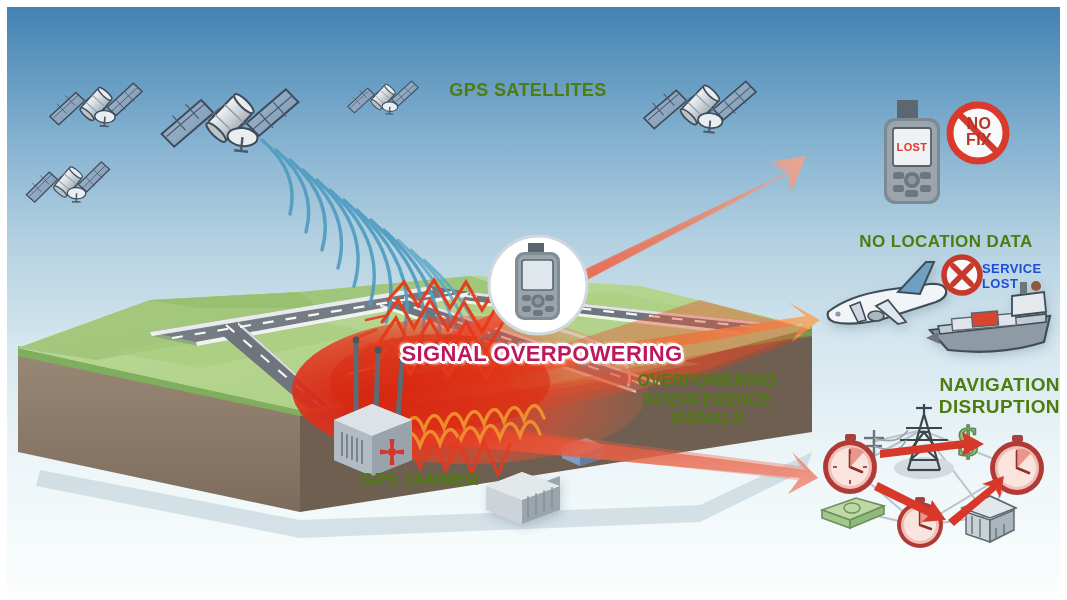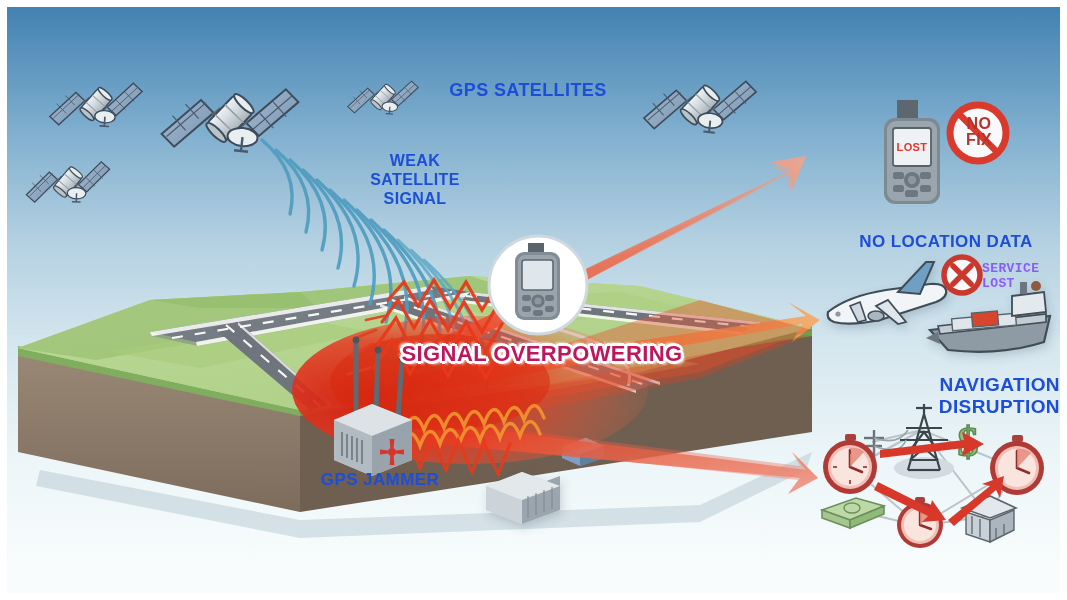--- a/index.html
+++ b/index.html
@@ -1,21 +1,21 @@
 <!DOCTYPE html>
 <html><head>
 <meta charset="utf-8">
 <title>GPS Jamming Infographic</title>
 <style>
   html,body{margin:0;padding:0;background:#ffffff;}
   body{font-family:"Liberation Sans",sans-serif;}
   #scene{position:relative;width:1067px;height:600px;overflow:hidden;background:#ffffff;}
   #sky{position:absolute;inset:0;background:linear-gradient(180deg,#3f7fb0 0%,#5a93bd 9%,#86b3d1 24%,#b3d0e1 40%,#d6e7ef 58%,#eaf4f7 74%,#f4fafb 88%,#fbfdfd 100%);}
   #frame{position:absolute;inset:0;border:7px solid #ffffff;box-sizing:border-box;pointer-events:none;z-index:60;}
-  .lbl{position:absolute;color:#1d4ed8;font-weight:700;letter-spacing:.4px;line-height:1.18;text-align:center;white-space:pre-line;z-index:40;}
+  .lbl{position:absolute;color:#4d7c0f;font-weight:700;letter-spacing:.4px;line-height:1.18;text-align:center;white-space:pre-line;z-index:40;}
   .halo{color:#be185d;text-shadow:
      -2px -2px 0 #fff, 2px -2px 0 #fff, -2px 2px 0 #fff, 2px 2px 0 #fff,
      0 -3px 0 #fff, 0 3px 0 #fff, -3px 0 0 #fff, 3px 0 0 #fff,
      -3px -3px 3px #fff, 3px 3px 3px #fff;}
   svg{display:block;}
   .svglayer{position:absolute;left:0;top:0;width:1067px;height:600px;}
 </style>
 </head>
 <body>
 
@@ -458,37 +458,37 @@
     <g transform="translate(383,97) rotate(-20) scale(0.52)">
       <use href="#satUnit"></use>
     </g>
     <g transform="translate(700,105) rotate(-18) scale(0.82)">
       <use href="#satUnit"></use>
     </g>
   </svg>
 
   <div class="lbl" style="left:403px;top:80px;width:250px;font-size:18px;">GPS SATELLITES</div>
 
-  <div class="lbl" style="left:340px;top:152px;width:150px;font-size:16px;">WEAK
-SATELLITE
-SIGNAL</div>
 
 
   <div class="lbl halo" style="left:396px;top:341px;width:292px;font-size:22px;">SIGNAL OVERPOWERING</div>
 
-
-  <div class="lbl" style="left:300px;top:470px;width:160px;font-size:17px;">GPS JAMMER</div>
+  <div class="lbl" style="left:610px;top:372px;width:194px;font-size:16px;">OVERPOWERING
+INTERFERENCE
+SIGNALS</div>
+
+  <div class="lbl" style="left:300px;top:470px;width:160px;font-size:17px;padding-left:40px;">GPS JAMMER</div>
 
   <div class="lbl" style="left:836px;top:216px;width:220px;font-size:17px;margin-top:16px;">NO LOCATION DATA</div>
 
   <div class="lbl" style="left:822px;top:374px;width:238px;font-size:19px;text-align:right;">NAVIGATION DISRUPTION</div>
 
 
   <div class="lbl" style="left:951px;top:116px;width:56px;font-size:16px;color:#b8332a;line-height:1.0;z-index:50;">NO
 FIX</div>
 
-  <div class="lbl" style="left:982px;top:262px;width:82px;font-size:13px;color:#8b5cf6;line-height:1.12;text-align:left;z-index:50;font-family:Liberation Mono, monospace;">SERVICE
+  <div class="lbl" style="left:982px;top:262px;width:82px;font-size:13px;color:#1d4ed8;line-height:1.12;text-align:left;z-index:50;">SERVICE
 LOST</div>
 
   <div class="lbl" style="left:893px;top:141px;width:38px;font-size:11px;color:#e2372a;z-index:50;">LOST</div>
 
   <div id="frame"></div>
 </div>
 
 </body></html>

